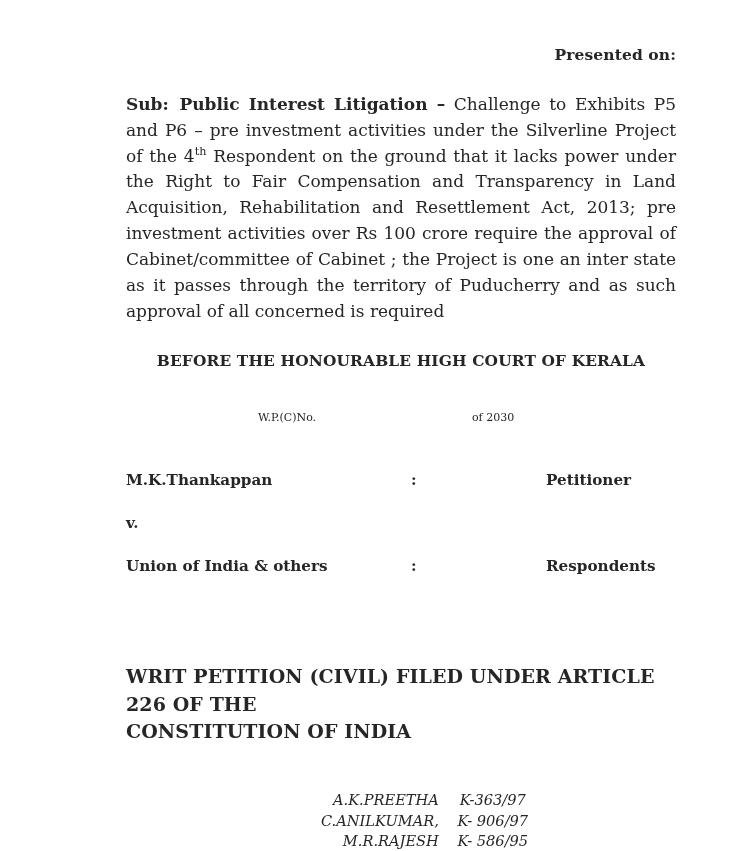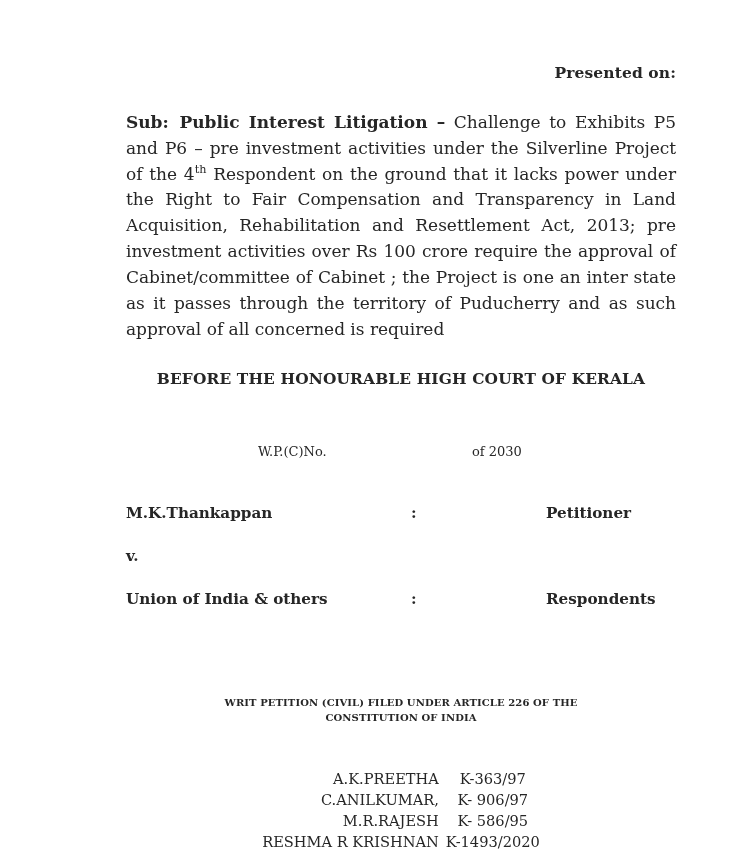--- a/index.html
+++ b/index.html
@@ -23,21 +23,21 @@
   }
   .doc-body {
     position: absolute;
     left: 126px;
     top: 0;
     width: 550px;
   }
 
   
   .presented-row {
-    margin-top: 63px;
+    margin-top: 45px;
     text-align: right;
     font-weight: bold;
     font-size: 15.5px;
     line-height: 1.35;
     letter-spacing: 0.1px;
   }
 
   
   .subject-block {
     margin-top: 26px;
@@ -62,24 +62,24 @@
   .court-heading {
     margin-top: 28px;
     text-align: center;
     font-weight: bold;
     font-size: 15.4px;
     letter-spacing: 0.15px;
   }
 
   
   .case-row {
-    margin-top: 56px;
+    margin-top: 41px;
     position: relative;
     height: 24px;
-    font-size: 13px;
+    font-size: 11px;
   }
   .case-row .wp-label {
     position: absolute;
     left: 132px;
     top: 0;
     white-space: nowrap;
   }
   .case-row .wp-year {
     position: absolute;
     left: 346px;
@@ -123,42 +123,43 @@
   }
   .versus-row .versus {
     position: absolute;
     left: 0;
     top: 0;
   }
 
   
   .writ-title {
     margin-top: 84px;
-    text-align: center;
-    font-weight: bold;
-    font-size: 10px;
+    text-align: left;
+    font-weight: bold;
+    font-size: 19px;
     line-height: 1.45;
     letter-spacing: 0.1px;
   }
   .writ-title .line { display: block; }
 
   
   .counsel-block {
     margin-top: 44px;
   }
   .counsel-table {
     border-collapse: collapse;
     margin: 0 auto;
     font-size: 14.6px;
     line-height: 1.42;
   }
   .counsel-table td {
     padding: 0;
     white-space: nowrap;
     vertical-align: baseline;
+    font-style: italic;
   }
   .counsel-table td.counsel-name {
     text-align: right;
     padding-right: 7px;
   }
   .counsel-table td.counsel-code {
     text-align: center;
   }
 
   .counsel-footer {

